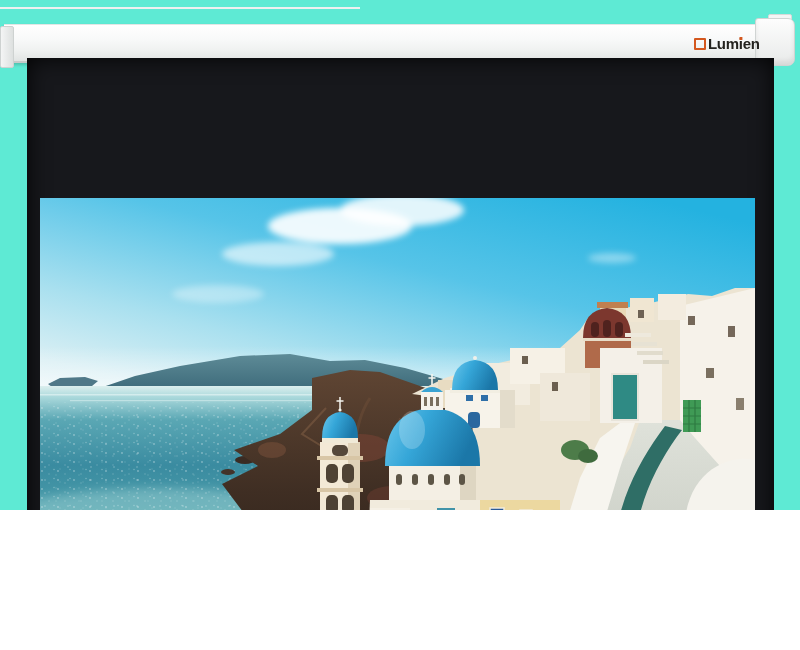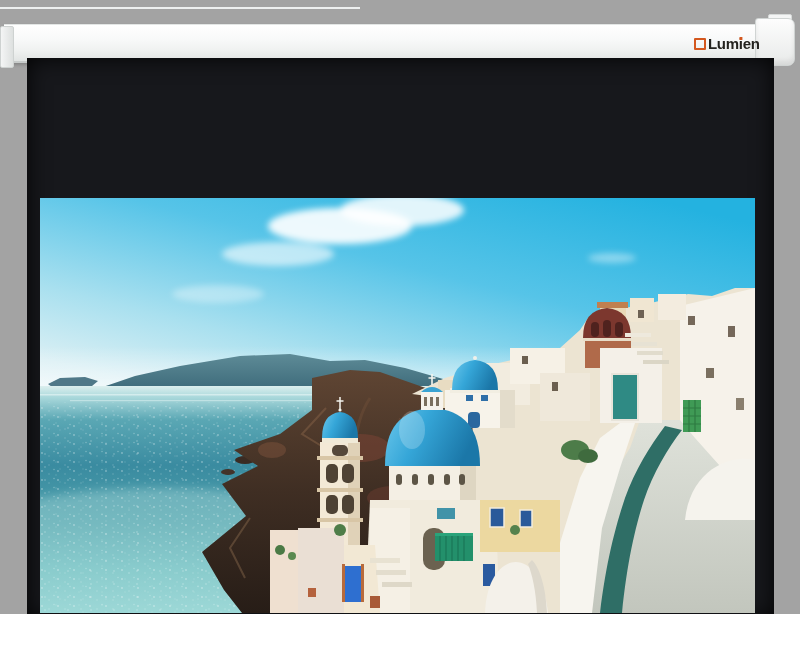--- a/index.html
+++ b/index.html
@@ -1,16 +1,16 @@
 <!DOCTYPE html>
 <html><head>
 <meta charset="utf-8">
 <style>
   html,body{margin:0;padding:0;background:#ffffff;}
-  .stage{position:relative;width:800px;height:614px;background:#a3a3a3;overflow:hidden;
+  .stage{position:relative;width:800px;height:510px;background:#5eead4;overflow:hidden;
          font-family:"Liberation Sans",sans-serif;}
   
   .ceiling-line{position:absolute;left:0;top:7px;width:360px;height:2px;background:#eef0f0;}
   
   .housing{position:absolute;left:4px;top:24px;width:753px;height:36px;
            background:linear-gradient(180deg,#ffffff 0%,#f8f9f9 40%,#eff1f0 72%,#e1e4e3 100%);
            border-top:1px solid #e3e6e5;border-bottom:2px solid #c7cbca;
            box-shadow:0 2px 3px rgba(0,0,0,.18);}
   .bracket-left{position:absolute;left:0;top:26px;width:12px;height:40px;
            background:linear-gradient(90deg,#f4f5f5,#dde0df);

